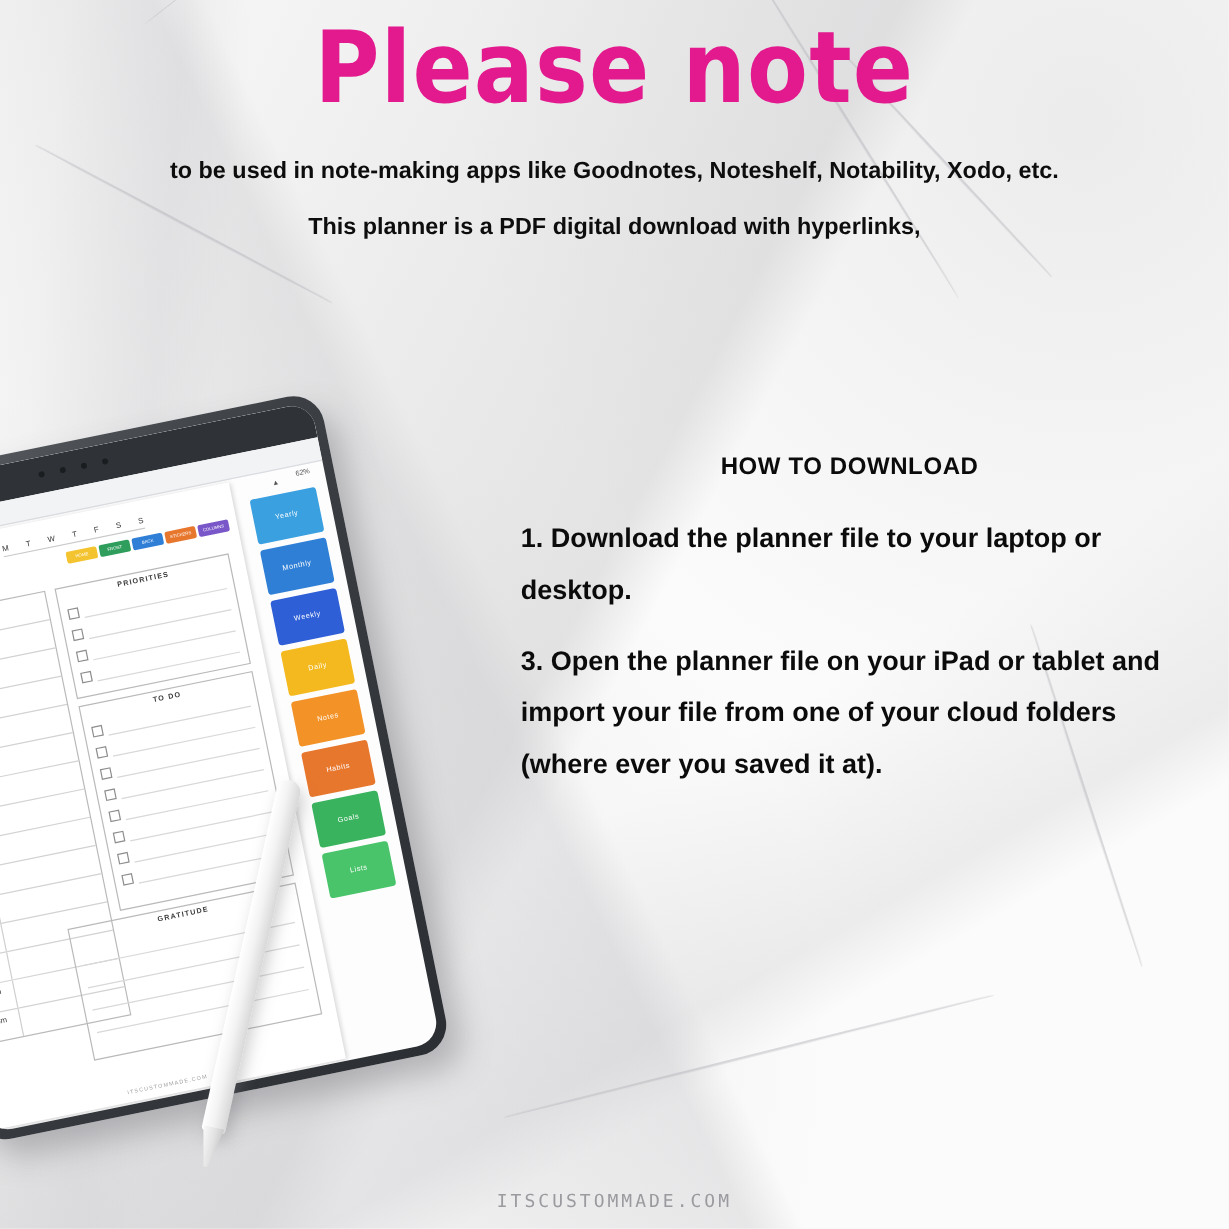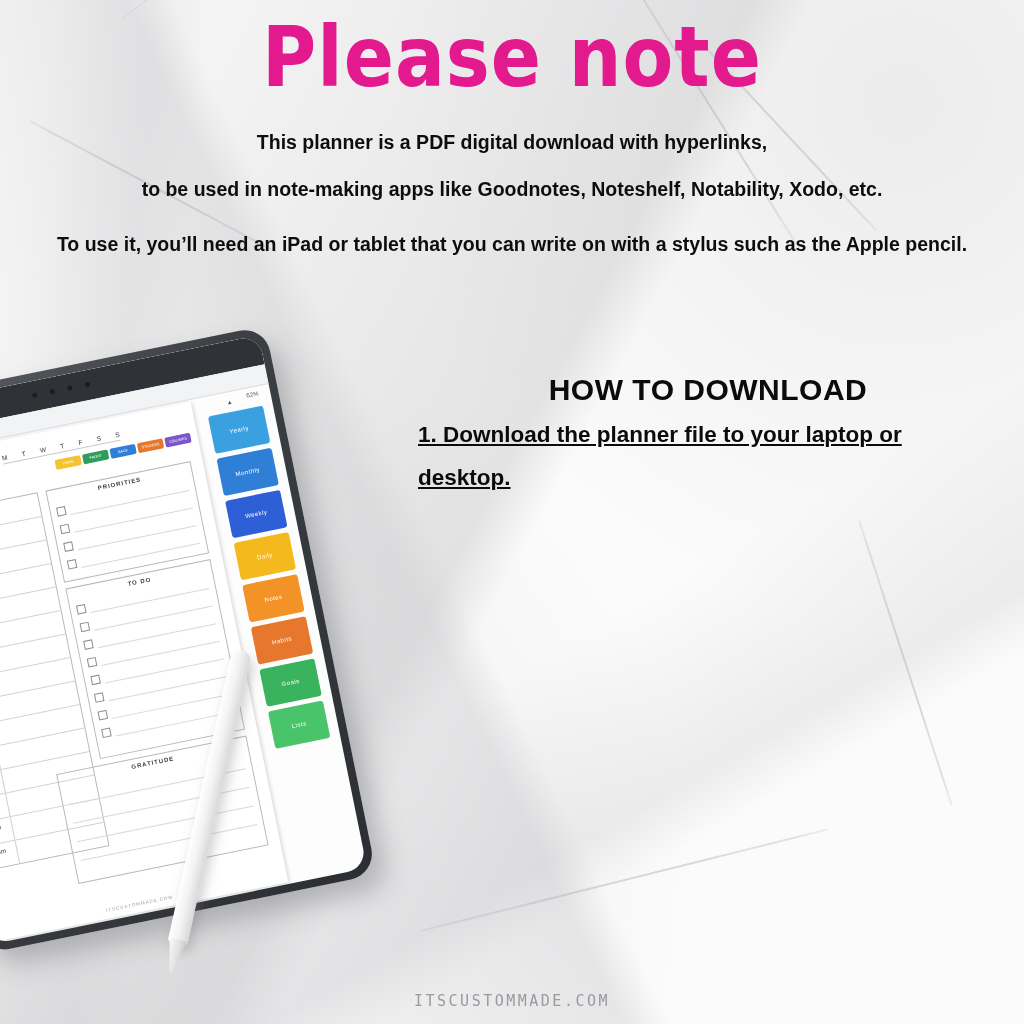--- a/index.html
+++ b/index.html
@@ -78,25 +78,25 @@
     top: 368px;
     left: 418px;
     width: 580px;
     color: #0b0b0b;
     font-size: 22.5px;
     font-weight: bold;
     line-height: 43px;
   }
   .howto .howto-title {
     text-align: center;
-    font-size: 30px;
+    font-size: 20px;
     margin-bottom: 2px;
     letter-spacing: 0.5px;
   }
-  .howto .step { margin: 0; text-decoration: underline; }
+  .howto .step { margin: 16px; }
 
   
   .footer {
     position: absolute;
     bottom: 14px;
     left: 0;
     width: 1024px;
     text-align: center;
     font-size: 15px;
     letter-spacing: 2.5px;
@@ -315,28 +315,28 @@
   <div class="vein" style="left:700px;top:40px;width:260px;height:1.5px;transform:rotate(47deg);"></div>
   <div class="vein" style="left:30px;top:120px;width:280px;height:1.5px;transform:rotate(28deg);"></div>
   <div class="vein" style="left:-20px;top:660px;width:380px;height:2px;transform:rotate(34deg);"></div>
   <div class="vein" style="left:860px;top:520px;width:300px;height:1.5px;transform:rotate(72deg);"></div>
   <div class="vein" style="left:420px;top:930px;width:420px;height:1.5px;transform:rotate(-14deg);"></div>
   <div class="vein" style="left:120px;top:20px;width:200px;height:1.2px;transform:rotate(-38deg);"></div>
 
   <div class="headline">Please note</div>
 
   <div class="intro">
+    <p>to be used in note-making apps like Goodnotes, Noteshelf,  Notability, Xodo, etc.</p>
     <p>This planner is a PDF digital download with hyperlinks,</p>
-    <p>to be used in note-making apps like Goodnotes, Noteshelf,  Notability, Xodo, etc.</p>
-    <p style="margin-top:22px;">To use it, you’ll need an iPad or tablet that you can write on with a stylus such as the Apple pencil.</p>
   </div>
 
   <div class="howto">
     <div class="howto-title">HOW TO DOWNLOAD</div>
     <p class="step">1. Download the planner file to your laptop or desktop.</p>
+    <p class="step">3. Open the planner file on your iPad or tablet and import your file from one of your cloud folders (where ever you saved it at).</p>
   </div>
 
   <div class="tablet-wrap">
     <div class="tablet-body">
       <div class="tablet-screen">
 
         <div class="cam-bar">
           <div class="cam-dot" style="left:150px;"></div>
           <div class="cam-dot" style="left:168px;"></div>
           <div class="cam-dot" style="left:186px;"></div>

